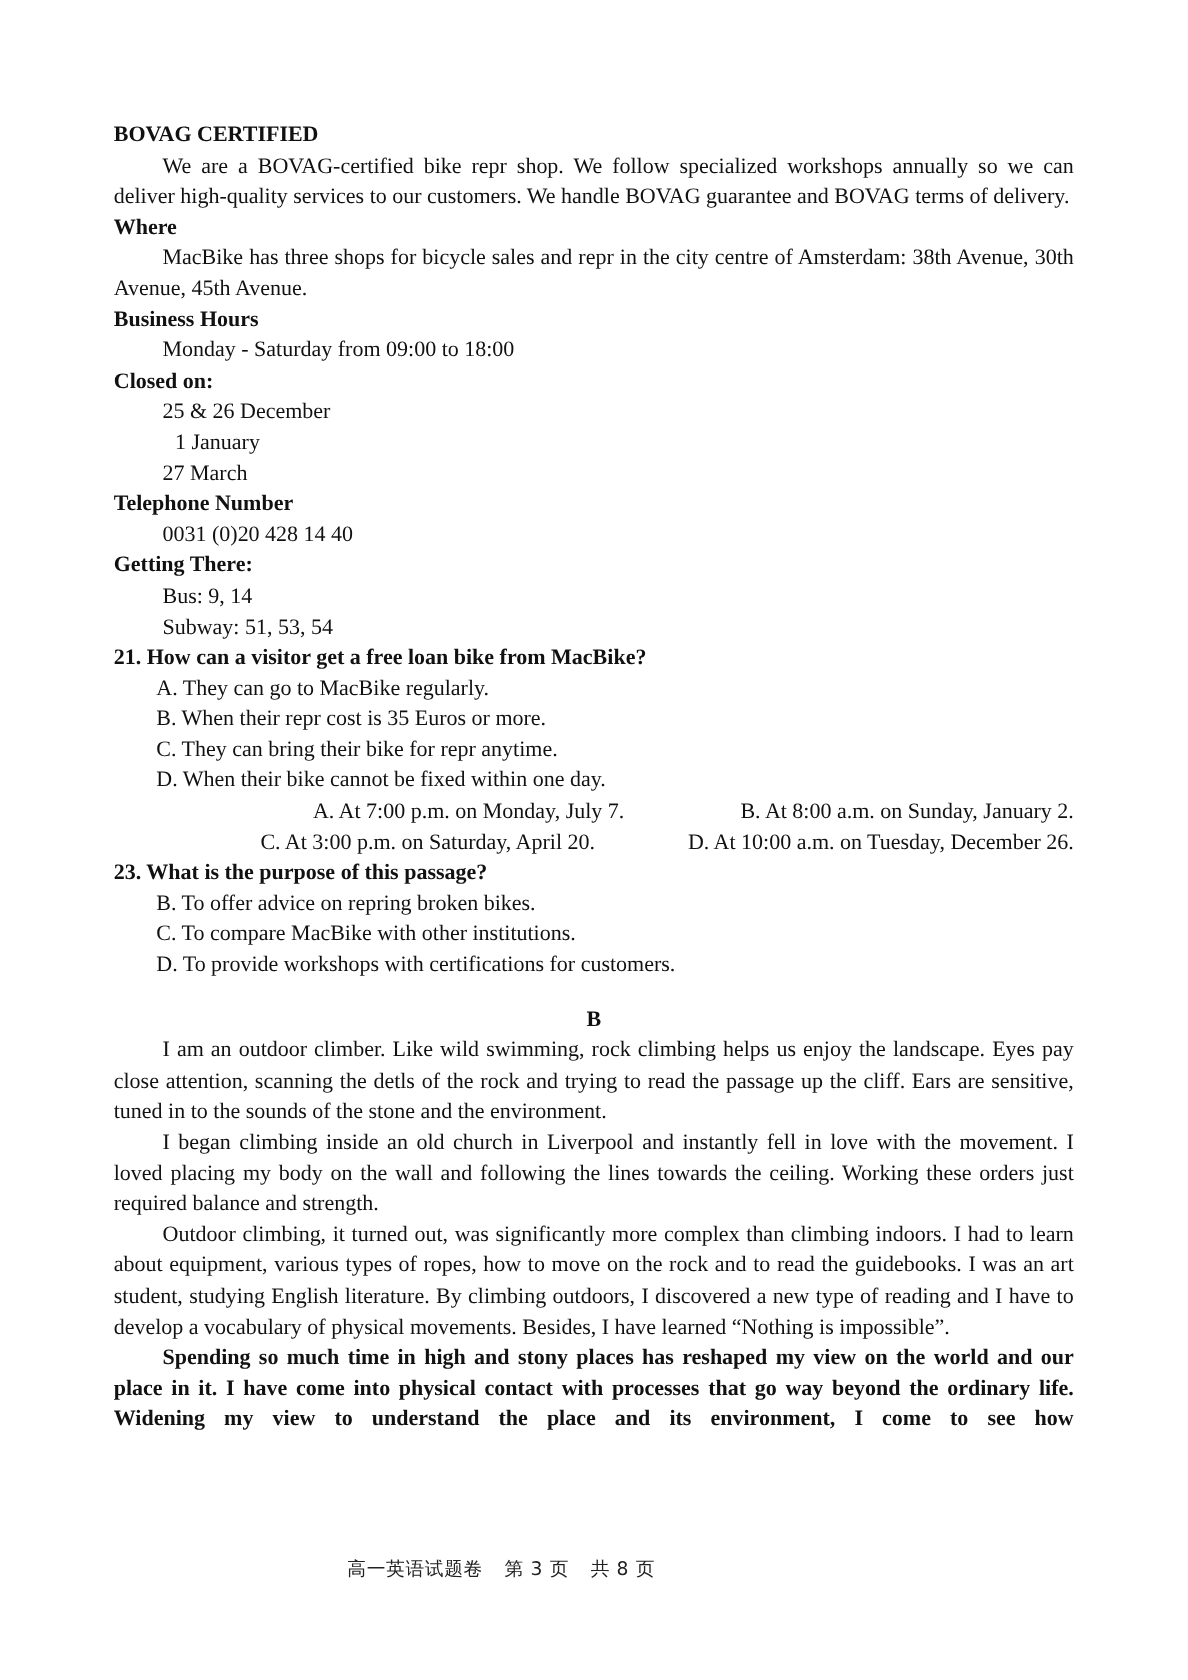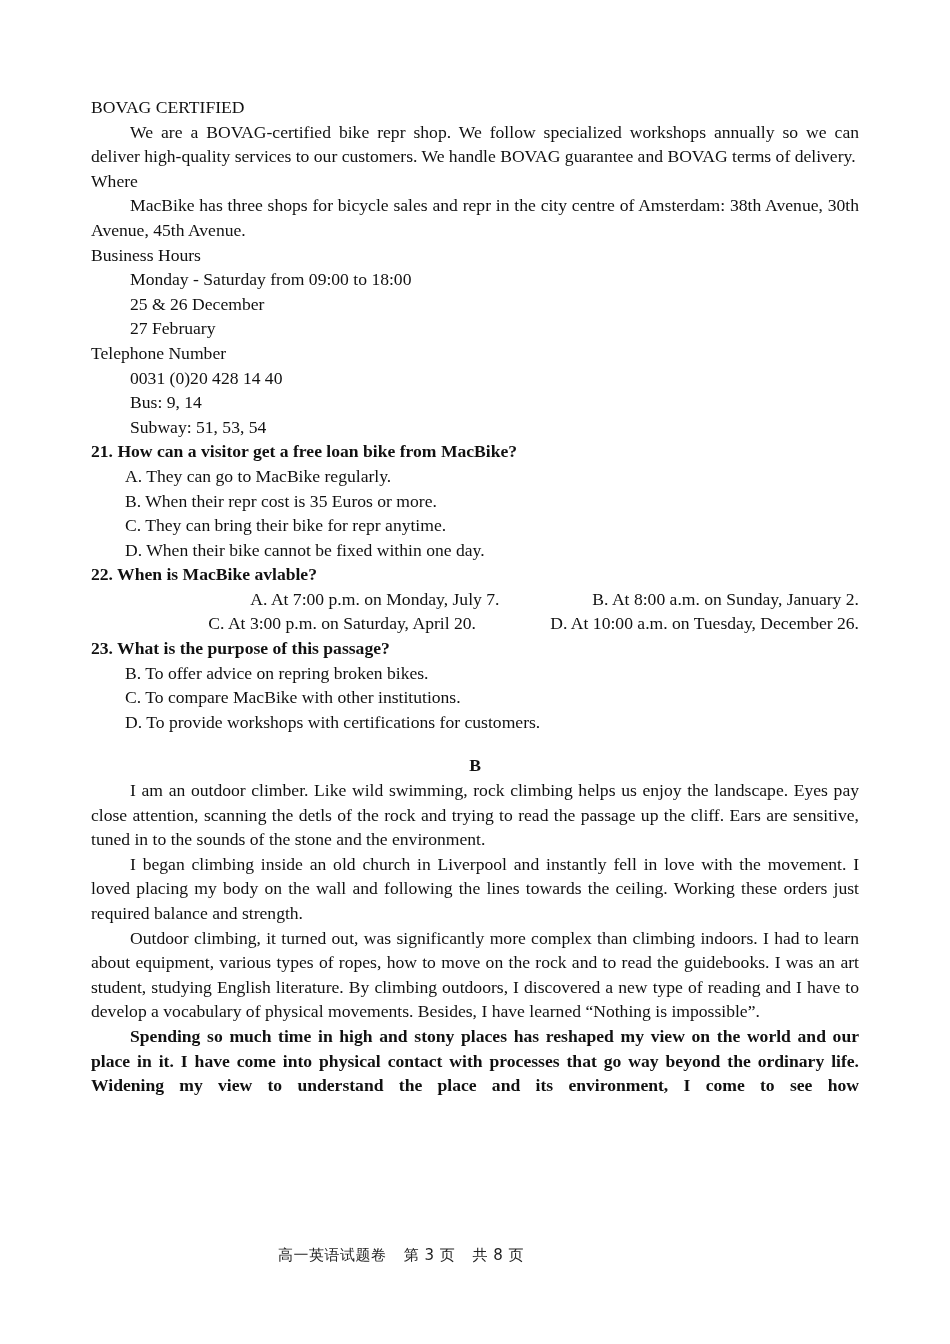--- a/index.html
+++ b/index.html
@@ -17,21 +17,21 @@
     }
     .page {
       position: absolute;
       left: 91px;
       top: 95px;
       width: 768px;
       font-size: 17.6px;
       line-height: 24.6px;
     }
     .heading {
-      font-weight: normal;
+      font-weight: bold;
       margin: 0;
     }
     .para {
       margin: 0;
       text-indent: 39px;
       text-align: justify;
     }
     .para.last-line-left {
       text-align-last: left;
       font-weight: bold;
@@ -86,39 +86,41 @@
 
   <p class="heading">BOVAG CERTIFIED</p>
   <p class="para">We are a BOVAG-certified bike repr shop. We follow specialized workshops annually so we can deliver high-quality services to our customers. We handle BOVAG guarantee and BOVAG terms of delivery.</p>
 
   <p class="heading">Where</p>
   <p class="para">MacBike has three shops for bicycle sales and repr in the city centre of Amsterdam: 38th Avenue, 30th Avenue, 45th Avenue.</p>
 
   <p class="heading">Business Hours</p>
   <p class="line-indent">Monday - Saturday from 09:00 to 18:00</p>
 
+  <p class="heading">Closed on:</p>
   <p class="line-indent">25 &amp; 26 December</p>
-  <p class="line-indent">27 February</p>
+  <p class="line-indent extra">1 January</p>
+  <p class="line-indent">27 March</p>
 
   <p class="heading">Telephone Number</p>
   <p class="line-indent">0031 (0)20 428 14 40</p>
 
+  <p class="heading">Getting There:</p>
   <p class="line-indent">Bus: 9, 14</p>
   <p class="line-indent">Subway: 51, 53, 54</p>
 
   <div>
     <p class="question">21. How can a visitor get a free loan bike from MacBike?</p>
     <p class="option">A. They can go to MacBike regularly.</p>
     <p class="option">B. When their repr cost is 35 Euros or more.</p>
     <p class="option">C. They can bring their bike for repr anytime.</p>
     <p class="option">D. When their bike cannot be fixed within one day.</p>
   </div>
 
   <div>
-    <p class="question">22. When is MacBike avlable?</p>
     <div class="option-row">
       <span class="col">A. At 7:00 p.m. on Monday, July 7.</span>
       <span>B. At 8:00 a.m. on Sunday, January 2.</span>
     </div>
     <div class="option-row">
       <span class="col">C. At 3:00 p.m. on Saturday, April 20.</span>
       <span>D. At 10:00 a.m. on Tuesday, December 26.</span>
     </div>
   </div>
 

